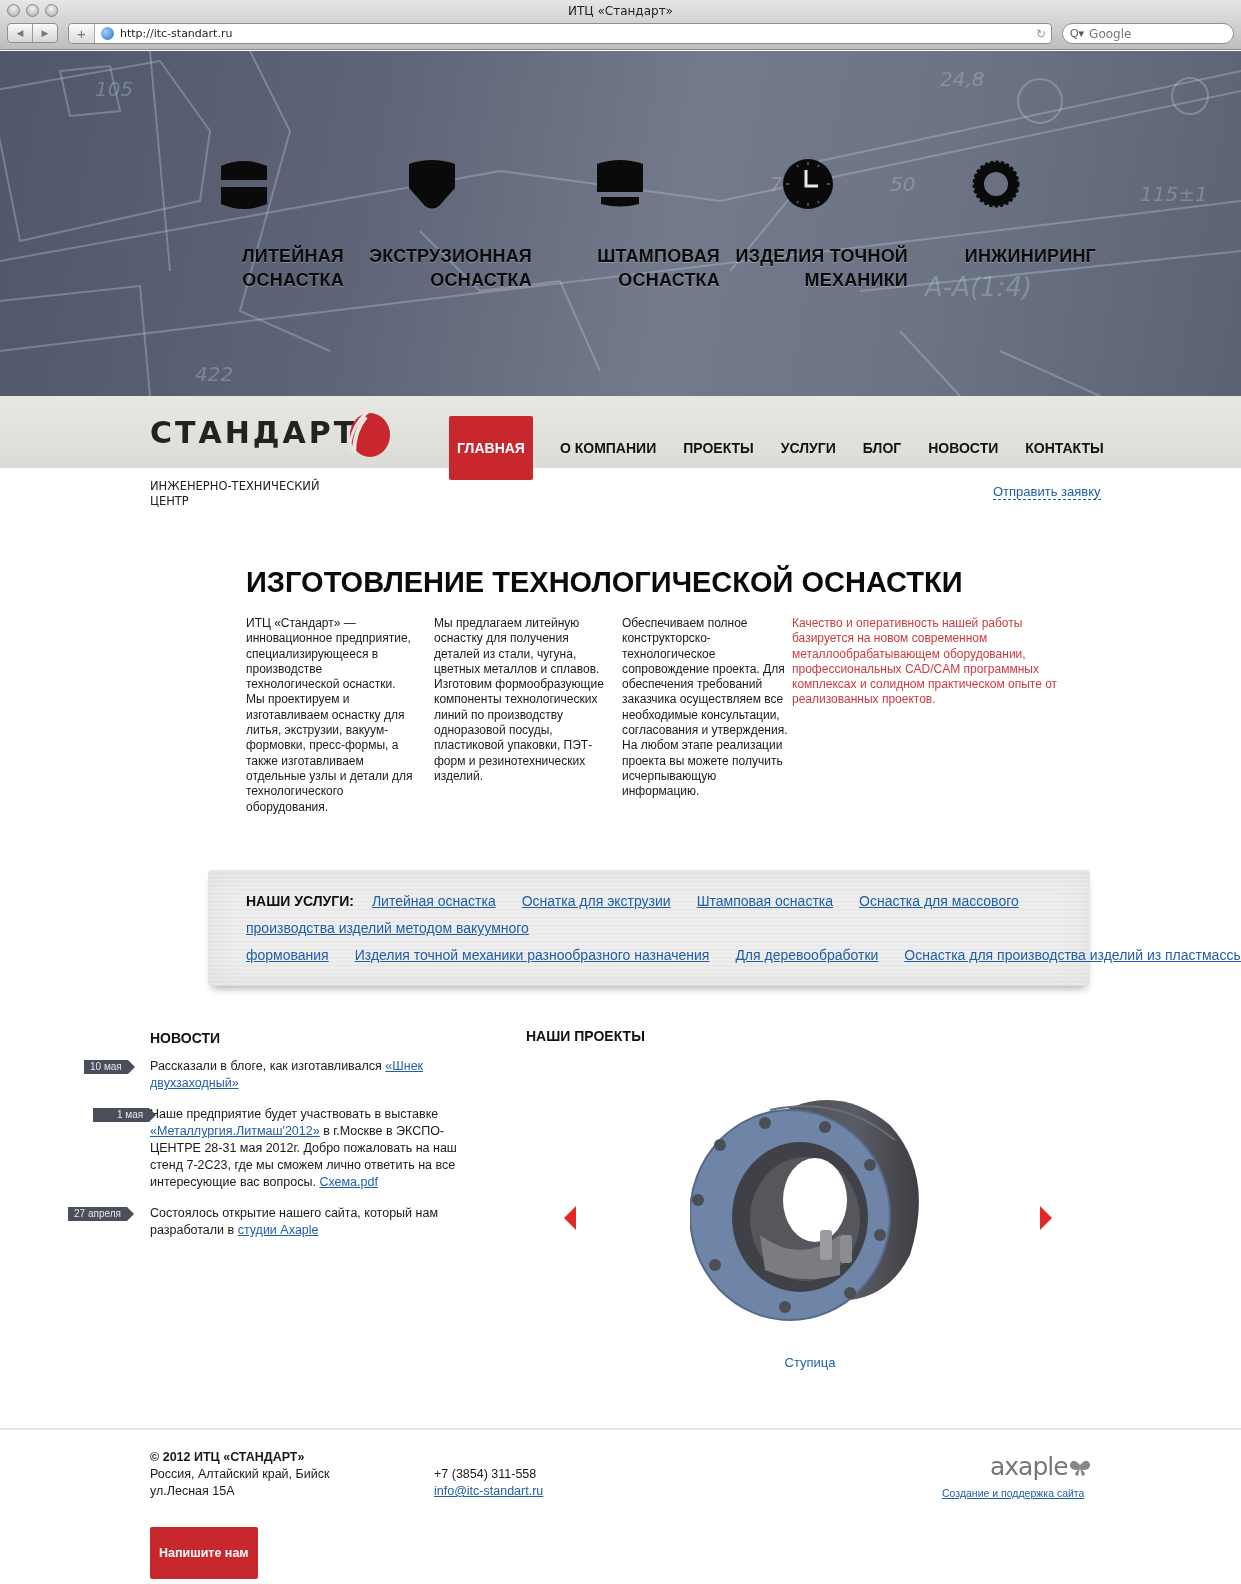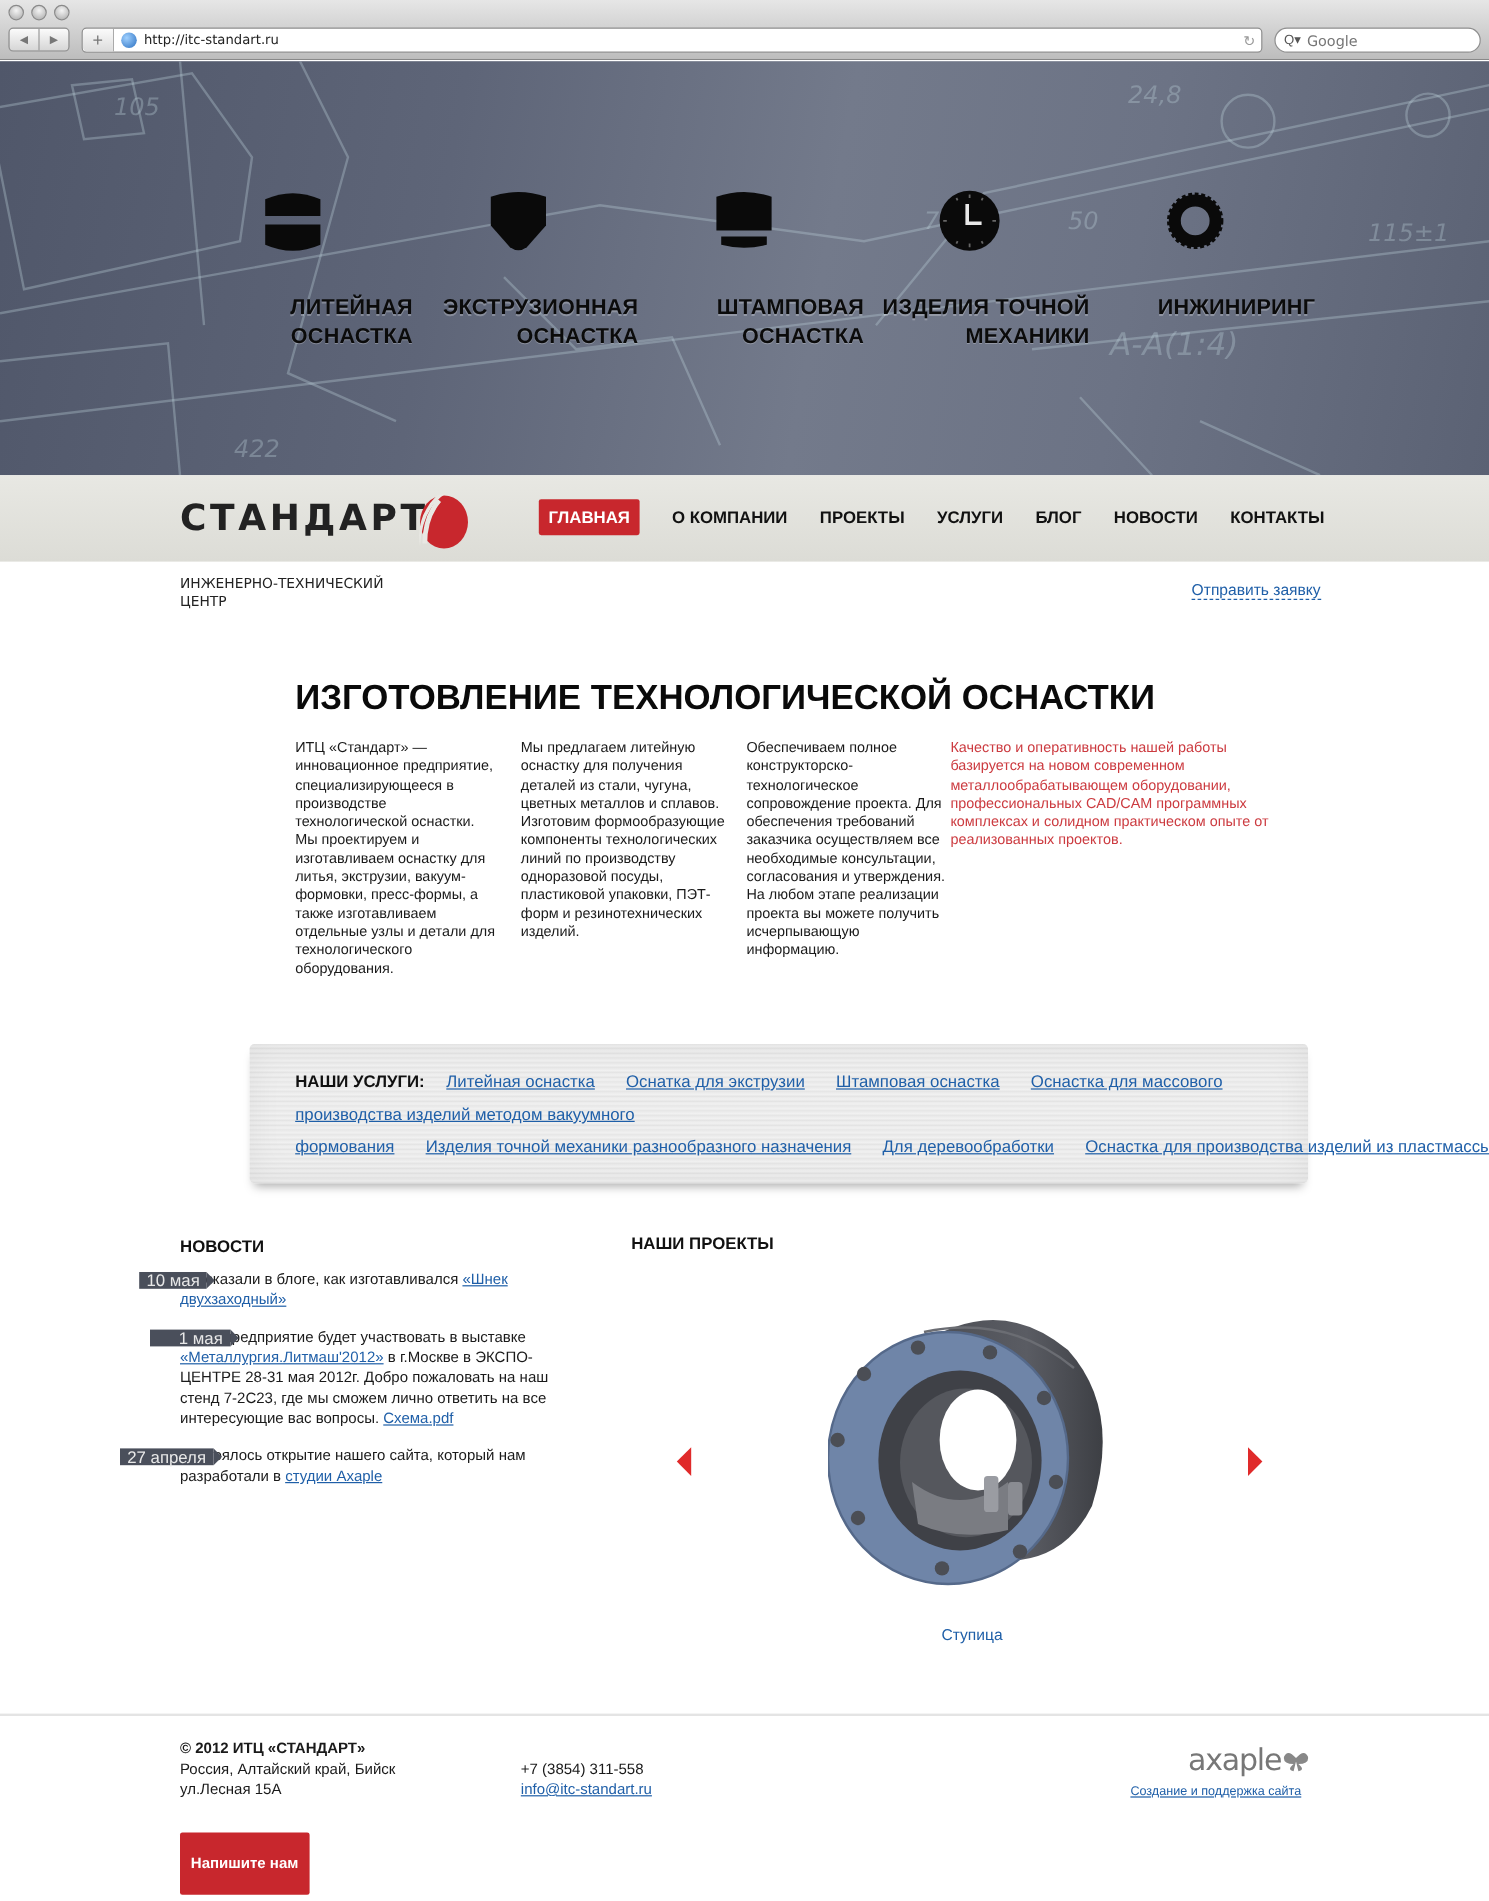--- a/index.html
+++ b/index.html
@@ -41,21 +41,21 @@
     text-shadow: 0 1px 0 rgba(255,255,255,0.25); text-align: right; }
 
   
   .headbar { position: absolute; left: 0; top: 396px; width: 1241px; height: 72px;
     background: linear-gradient(#e8e8e3, #dcdcd6); }
   .logo-text { position: absolute; left: 150px; top: 19px; font-family: "DejaVu Sans", sans-serif;
     font-weight: bold; font-size: 30px; letter-spacing: 3px; color: #222; }
   .logo-mark { position: absolute; left: 342px; top: 13px; }
   .nav { position: absolute; left: 449px; top: 20px; display: flex; align-items: center; }
   .nav a { font-weight: bold; font-size: 14px; color: #111; text-decoration: none; margin-right: 27px; padding: 7px 0; }
-  .nav a.active { background: #c8272d; color: #fff; padding: 7px 8px; border-radius: 2px; }
+  .nav a.active { background: #c8272d; color: #fff; padding: 24px 8px; border-radius: 2px; }
   .tagline { position: absolute; left: 150px; top: 479px; font-family: "DejaVu Sans", sans-serif;
     font-size: 11.5px; line-height: 15px; color: #222; width: 200px; }
   .send-request { position: absolute; left: 993px; top: 485px; font-size: 13px; color: #1f5fa8;
     text-decoration: none; border-bottom: 1px dashed #1f5fa8; line-height: 14px; }
 
   
   .intro-title { position: absolute; left: 246px; top: 566px; font-size: 29px; font-weight: bold; color: #0a0a0a; }
   .cols { position: absolute; left: 246px; top: 616px; display: flex; }
   .cols p { font-size: 12px; line-height: 15.3px; color: #1a1a1a; }
   .cols .c1 { width: 170px; margin-right: 18px; }
@@ -70,21 +70,21 @@
   .services .inner { position: absolute; left: 38px; top: 18px; width: 800px; font-size: 14px; line-height: 27px; }
   .services .lead { font-weight: bold; color: #111; margin-right: 18px; }
   .services a { color: #1f5fa8; text-decoration: underline; margin-right: 26px; white-space: nowrap; }
 
   
   .sec-title { position: absolute; font-weight: bold; font-size: 14px; color: #111; }
   .news { position: absolute; left: 150px; top: 1058px; width: 320px; }
   .news-item { position: relative; font-size: 12.5px; line-height: 17px; color: #1a1a1a; margin-bottom: 14px; }
   .news-item a { color: #1f5fa8; text-decoration: underline; }
   .date-tag { position: absolute; top: 2px; right: 326px; background: #4a4f5b; color: #e8e8e8;
-    font-size: 14px; line-height: 14px; padding: 0 6px 0 6px; white-space: nowrap; margin-left: 32px; }
+    font-size: 10px; line-height: 14px; padding: 0 6px 0 6px; white-space: nowrap; }
   .date-tag::after { content: ""; position: absolute; right: -7px; top: 0; border-left: 7px solid #4a4f5b;
     border-top: 7px solid transparent; border-bottom: 7px solid transparent; }
 
   
   .proj-img { position: absolute; left: 690px; top: 1085px; }
   .arrow { position: absolute; top: 1206px; width: 0; height: 0; cursor: pointer; }
   .arrow.prev { left: 564px; border-right: 12px solid #e02a2a; border-top: 12px solid transparent; border-bottom: 12px solid transparent; }
   .arrow.next { left: 1040px; border-left: 12px solid #e02a2a; border-top: 12px solid transparent; border-bottom: 12px solid transparent; }
   .proj-caption { position: absolute; left: 700px; width: 220px; text-align: center; top: 1355px; font-size: 13px; color: #1f5fa8; text-decoration: none; }
 
@@ -101,20 +101,21 @@
 </style>
 </head>
 <body>
 
 <div class="chrome">
   <div class="traffic">
     <span></span>
     <span></span>
     <span></span>
   </div>
+  <div class="win-title">ИТЦ «Стандарт»</div>
   <div class="navbtns">
     <div>
         <span>◀</span>
       </div>
     <div>
         <span>▶</span>
       </div>
   </div>
   <div class="urlbar">
     <div class="url-plus">

